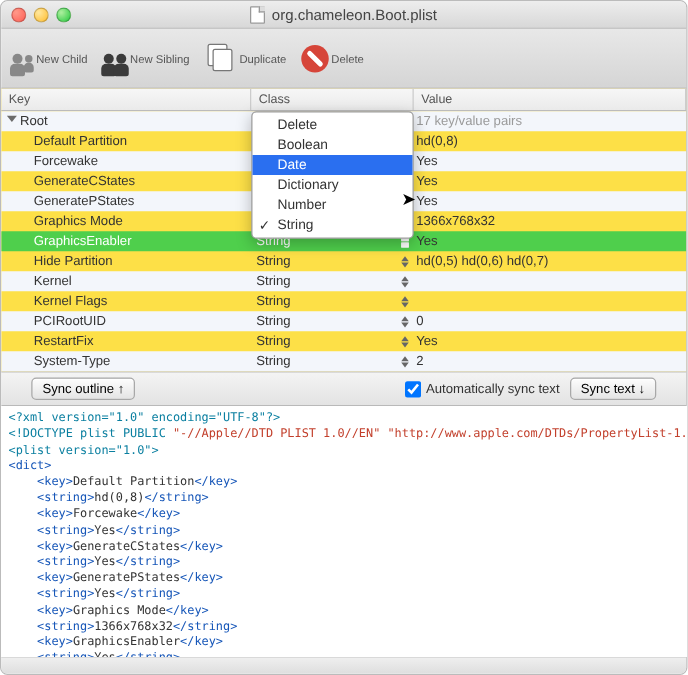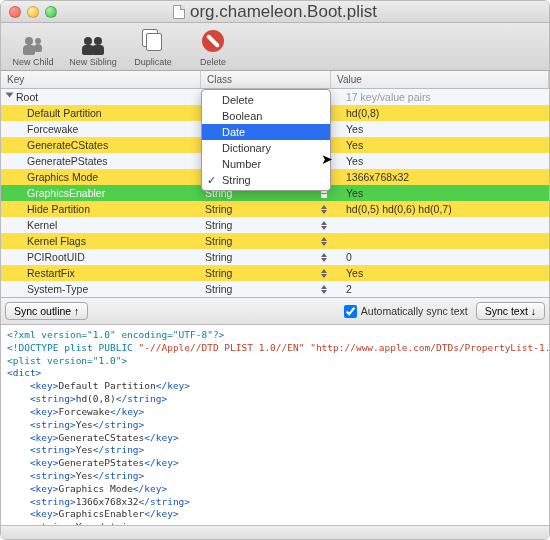--- a/index.html
+++ b/index.html
@@ -29,40 +29,40 @@
   }
   .traffic { display: flex; gap: 6px; }
   .dot { width: 12px; height: 12px; border-radius: 50%; border: 1px solid rgba(0,0,0,.2); }
   .dot.red { background: radial-gradient(circle at 30% 30%, #ff9a8a, #ff5f56); }
   .dot.yellow { background: radial-gradient(circle at 30% 30%, #ffe8a0, #ffbd2e); }
   .dot.green { background: radial-gradient(circle at 30% 30%, #b0f0a0, #27c93f); }
   .title-center {
     position: absolute; left: 0; right: 0;
     display: flex; align-items: center; justify-content: center;
     gap: 5px; pointer-events: none;
-    font-size: 17px; color: #444;
+    font-size: 12px; color: #444;
   }
   .doc-icon {
     width: 12px; height: 14px; background: #fff; border: 1px solid #999;
     border-radius: 1px; position: relative;
   }
   .doc-icon:after { content:""; position:absolute; right:-1px; top:-1px; width:4px; height:4px; background:#ddd; border-left:1px solid #999; border-bottom:1px solid #999; }
 
   
   .toolbar {
     height: 48px;
     background: linear-gradient(#e8e8e8, #d5d5d5);
     border-bottom: 1px solid #a9a9a9;
     display: flex;
     align-items: center;
     gap: 12px;
     padding: 0 8px;
   }
   .tbtn {
-    display: flex; flex-direction: column; align-items: center;
+    display: flex; flex-direction: row; align-items: center;
     font-size: 9px; color: #555; gap: 2px; cursor: pointer;
     min-width: 48px;
   }
   .tbtn .ico { height: 28px; display:flex; align-items:center; justify-content:center; }
   .person { display:inline-block; width:8px; height:8px; background:#3b3b3b; border-radius:50%; position:relative; margin:0 1px; }
   .person:after { content:""; position:absolute; left:-2px; top:8px; width:12px; height:10px; background:#3b3b3b; border-radius:4px 4px 2px 2px; }
   .person.small { width:6px; height:6px; }
   .person.small:after { left:-1px; top:6px; width:8px; height:8px; }
   .person.grey, .person.grey:after { background:#888; }
   .dup { position:relative; width:26px; height:24px; }
@@ -85,21 +85,21 @@
 
   .row {
     display:flex; align-items:center; height:16px;
     font-size:10.5px;
   }
   .row:nth-child(odd){ background:#f3f6fb; }
   .row.selected { background:#4fcf4c; color:#fff; }
   .row.selected .updown span{ border-color:#fff; }
   .cell-key   { width:200px; padding-left:6px; display:flex; align-items:flex-start; gap:4px; }
   .cell-class { width:130px; padding-left:4px; display:flex; align-items:center; justify-content:space-between; padding-right:4px; }
-  .cell-value { flex:1; padding-left:15px; color:#333; }
+  .cell-value { flex:1; padding-left:2px; color:#333; }
   .row .cell-value.placeholder { color:#9a9a9a; }
   .tri { width:0; height:0; border-left:5px solid #6b6b6b; border-top:4px solid transparent; border-bottom:4px solid transparent; transform:rotate(90deg); }
   .indent1 { padding-left:26px !important; }
   .updown { display:flex; flex-direction:column; gap:1px; cursor:pointer; }
   .updown span { width:0;height:0; border-left:3px solid transparent; border-right:3px solid transparent; }
   .updown .up { border-bottom:4px solid #666; }
   .updown .dn { border-top:4px solid #666; }
 
   
   .popup {
@@ -112,21 +112,21 @@
   .popup .item.sel { background:#2a6ff0; color:#fff; }
   .popup .item.checked:before { content:"✓"; position:absolute; left:5px; color:#333; font-size:11px; }
   .cursor-arrow {
     position:absolute; left:320px; top:80px; z-index:25;
     font-size:14px; color:#000; pointer-events:none;
   }
 
   
   .syncbar {
     display:flex; align-items:center; gap:8px;
-    padding:4px 4px; background:linear-gradient(#f4f4f4,#e3e3e3);
+    padding:4px 24px; background:linear-gradient(#f4f4f4,#e3e3e3);
     border-top:1px solid #b9b9b9; border-bottom:1px solid #b9b9b9;
     font-size:10.5px;
   }
   .btn {
     background:linear-gradient(#fdfdfd,#e4e4e4);
     border:1px solid #a8a8a8; border-radius:4px;
     padding:2px 8px; font-size:10.5px; cursor:pointer;
     box-shadow:0 1px 0 #fff inset;
   }
   .spacer { flex:1; }

